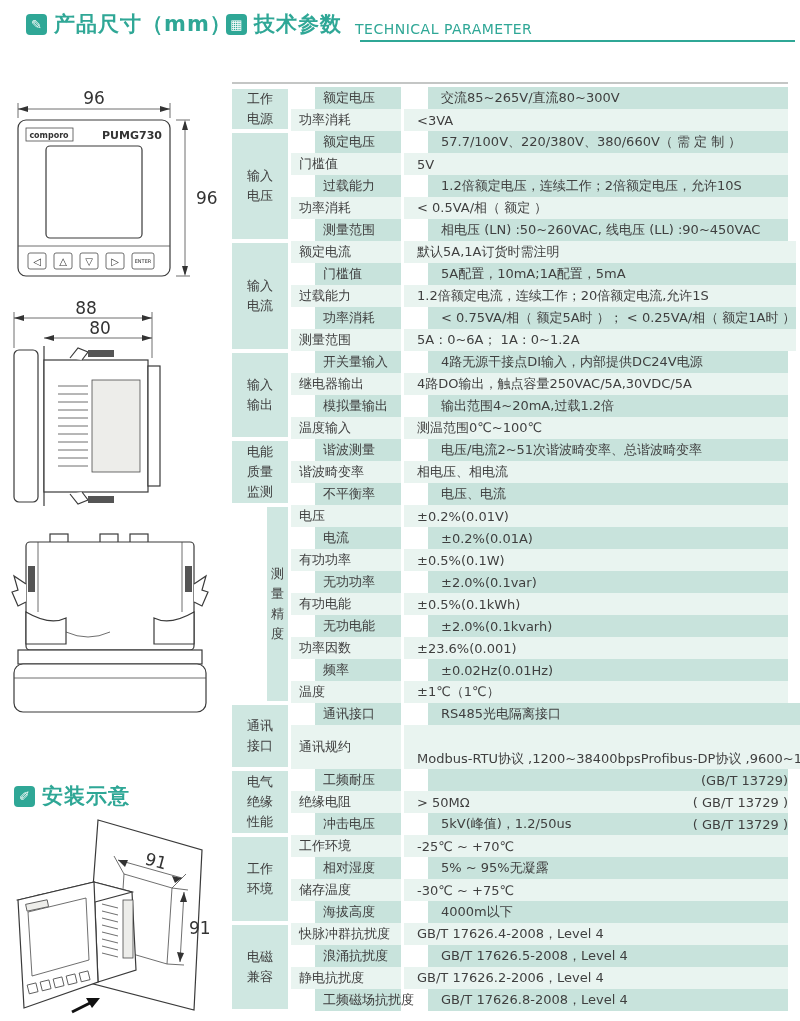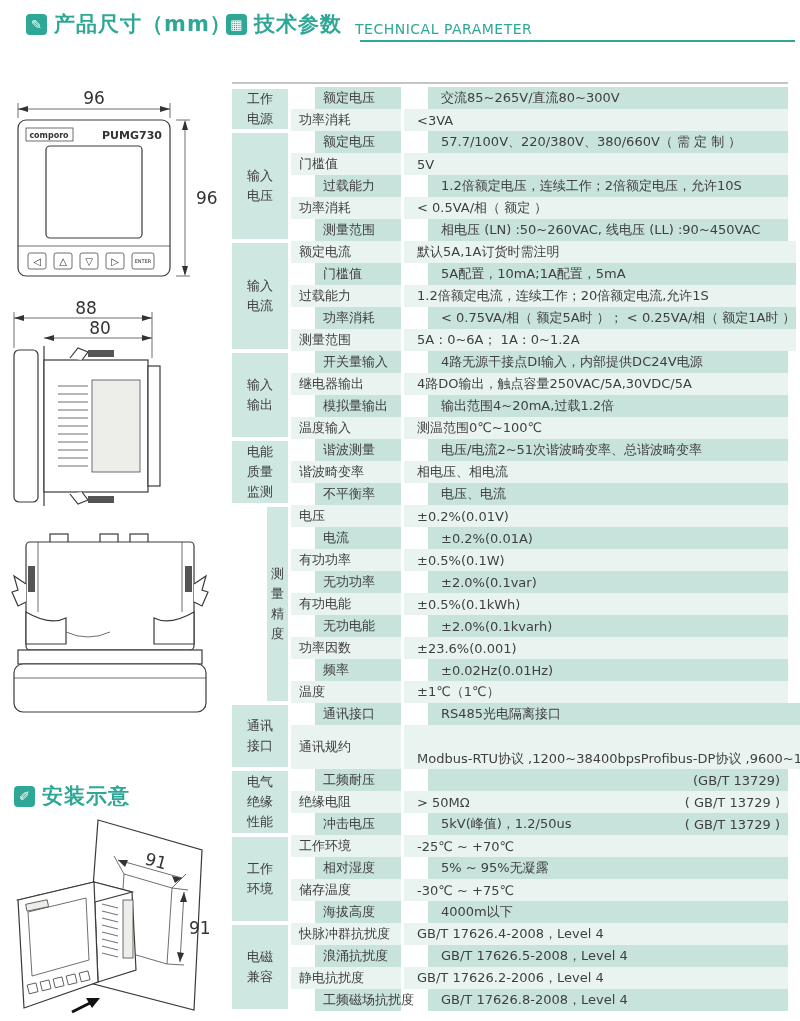--- a/index.html
+++ b/index.html
@@ -41,21 +41,21 @@
     width:2.05em;font-size:13px;line-height:20px;text-align:center;
     word-break:break-all;
   }
   .ncell,.vcell{
     display:flex;align-items:center;font-size:13px;white-space:nowrap;
   }
   .ncell{padding-left:8px;}
   .vcell{padding-left:13px;}
   .stripe-a{background:var(--stripe-dark);margin-left:24px;}
   .stripe-b{background:var(--stripe-light);}
-  .vcell .note{margin-left:auto;padding-right:8px;}
+  .vcell .note{margin-left:auto;}
   .vcell.multi{flex-direction:row;align-items:flex-end;justify-content:center;}
   .vcell.multi .vline{line-height:20px;}
   
   svg text{fill:#333;font-family:"DejaVu Sans","Liberation Sans",sans-serif;}
   .dim-num{font-size:17px;}
   .draw{stroke:#3a3a3a;fill:none;stroke-width:1.2;}
   .draw-thin{stroke:#4a4a4a;fill:none;stroke-width:0.8;}
   .fillw{fill:#ffffff;}
   .fillg{fill:#ededea;}
 </style>

